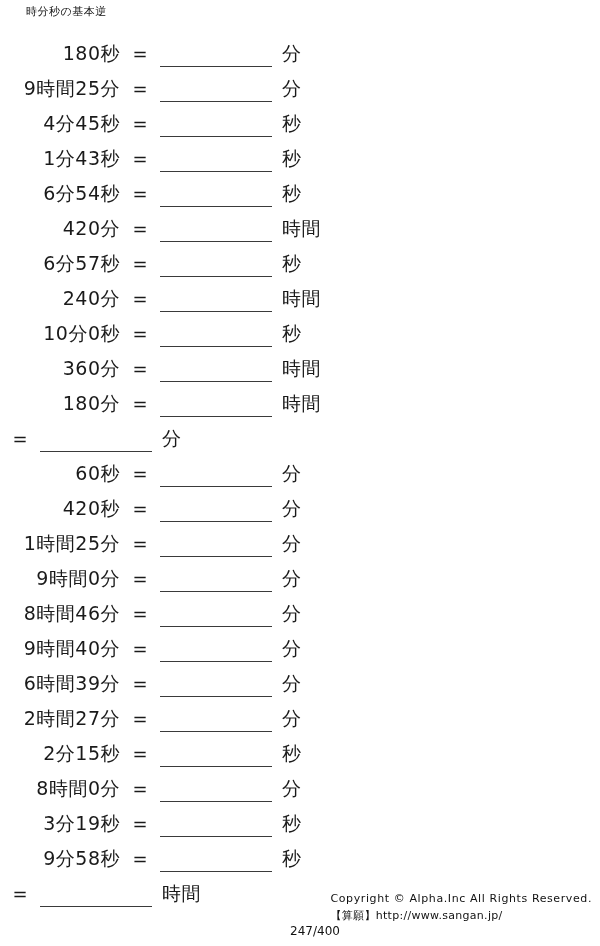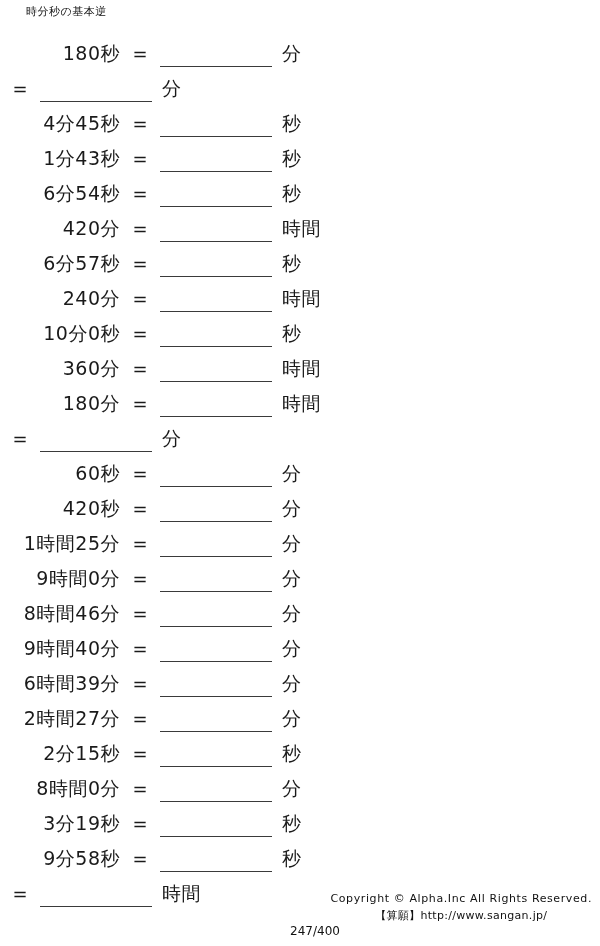--- a/index.html
+++ b/index.html
@@ -77,21 +77,21 @@
     bottom: 8px;
     font-size: 12px;
     font-family: "DejaVu Sans", "Liberation Sans", sans-serif;
     color: #111111;
     margin-left: 15px;
   }
   .footer-right {
     position: absolute;
     right: 8px;
     bottom: 22px;
-    text-align: center;
+    text-align: left;
     font-size: 11px;
     line-height: 17px;
     font-family: "DejaVu Sans", "Liberation Sans", sans-serif;
     color: #111111;
   }
   .footer-copyright {
     letter-spacing: 0.6px;
   }
   .footer-url {
     letter-spacing: 0.3px;
@@ -105,20 +105,21 @@
   <div class="worksheet-title">時分秒の基本逆</div>
 
   <div class="problem-list">
       <div class="problem-row">
         <div class="p-question">180秒</div>
         <div class="p-equals">=</div>
         <div class="p-answer-blank"></div>
         <div class="p-unit">分</div>
       </div>
       <div class="problem-row">
+        <div class="p-question">9時間25分</div>
         <div class="p-equals">=</div>
         <div class="p-answer-blank"></div>
         <div class="p-unit">分</div>
       </div>
       <div class="problem-row">
         <div class="p-question">4分45秒</div>
         <div class="p-equals">=</div>
         <div class="p-answer-blank"></div>
         <div class="p-unit">秒</div>
       </div>

